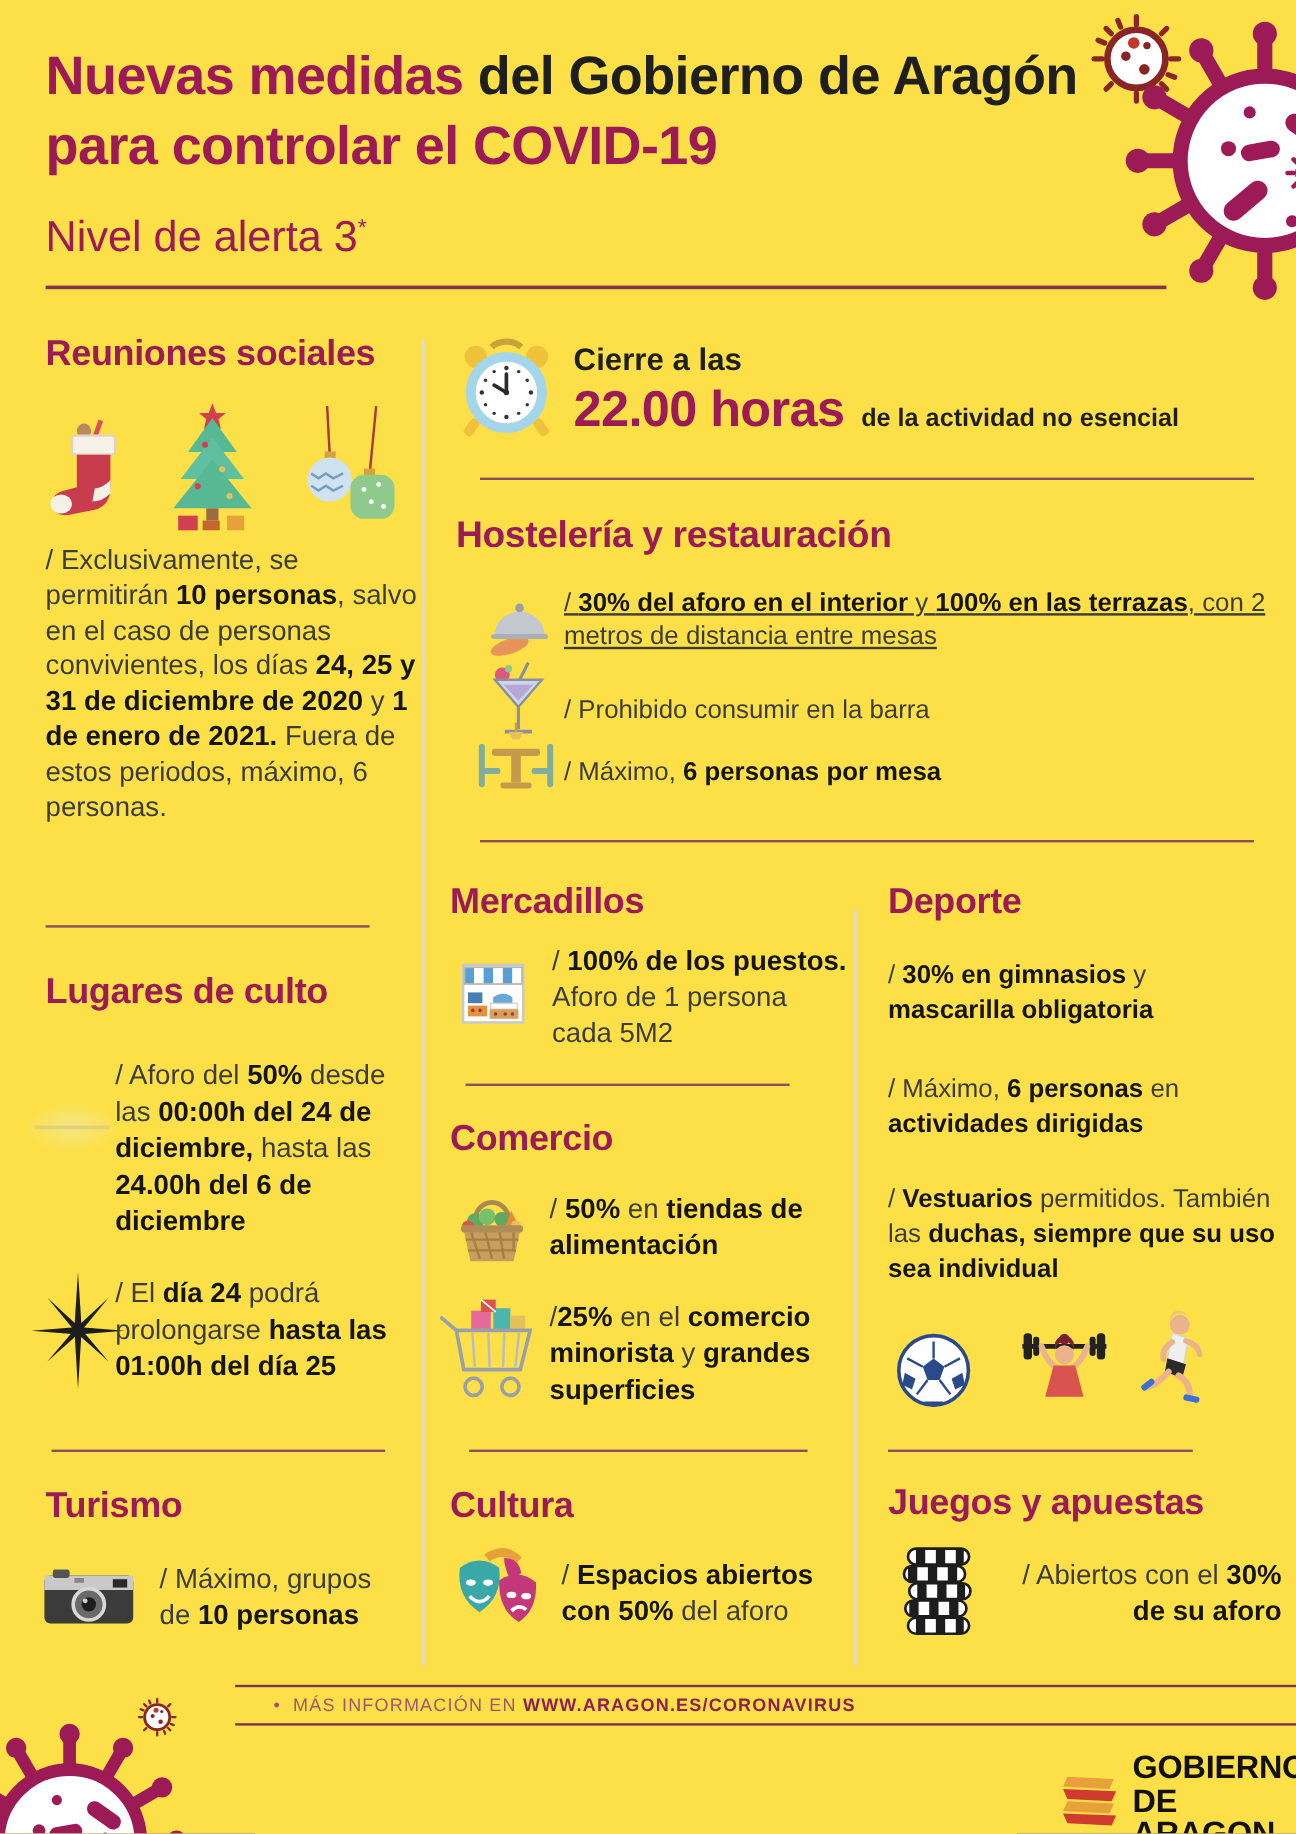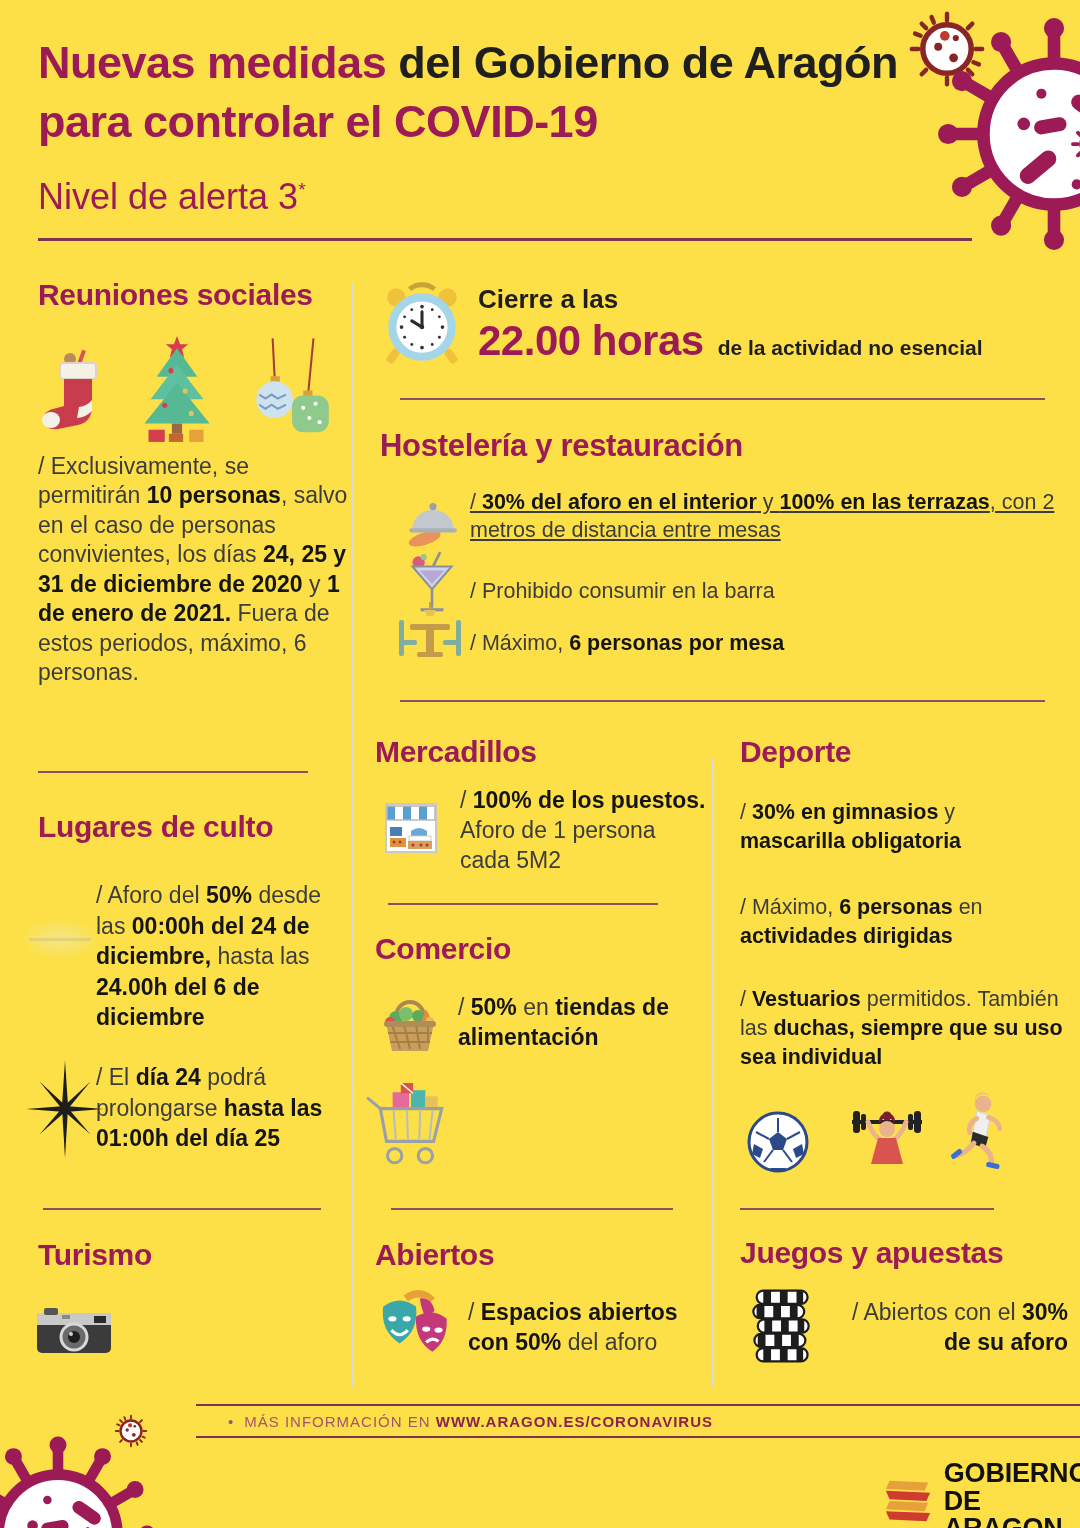--- a/index.html
+++ b/index.html
@@ -323,20 +323,21 @@
     <g stroke="#b8bdc4" stroke-width="2">
       <line x1="27" y1="28" x2="29" y2="56"></line>
         <line x1="40" y1="28" x2="41" y2="56"></line>
       <line x1="53" y1="28" x2="52" y2="56"></line>
         <line x1="65" y1="28" x2="62" y2="56"></line>
     </g>
     <line x1="2" y1="16" x2="14" y2="26" stroke="#9aa0a8" stroke-width="3" stroke-linecap="round"></line>
     <circle cx="28" cy="72" r="7" fill="none" stroke="#9aa0a8" stroke-width="3"></circle>
     <circle cx="58" cy="72" r="7" fill="none" stroke="#9aa0a8" stroke-width="3"></circle>
   </svg>
+  <div class="abs body-text" style="left:458px;top:1082px;width:262px;line-height:1.32;"><span>/</span><span class="b">25%</span><span> en el </span><span class="b">comercio minorista</span><span> y </span><span class="b">grandes superficies</span></div>
 
   <div class="abs heading sec-h" style="left:740px;top:735px">Deporte</div>
   <div class="abs body-text body-sm" style="left:740px;top:798px;width:322px;line-height:1.35;"><span>/ </span><span class="b">30% en gimnasios</span><span> y </span><span class="b">mascarilla obligatoria</span></div>
   <div class="abs body-text body-sm" style="left:740px;top:893px;width:322px;line-height:1.35;"><span>/ Máximo, </span><span class="b">6 personas</span><span> en </span><span class="b">actividades dirigidas</span></div>
   <div class="abs body-text body-sm" style="left:740px;top:985px;width:326px;line-height:1.35;"><span>/ </span><span class="b">Vestuarios</span><span> permitidos. También las </span><span class="b">duchas, siempre que su uso sea individual</span></div>
 
   <svg class="abs" style="left:746px;top:1110px" width="64" height="64" viewBox="0 0 64 64">
     <circle cx="32" cy="32" r="29" fill="#fff" stroke="#2b4a8a" stroke-width="3"></circle>
     <polygon points="32,22 41,29 37,40 27,40 23,29" fill="#2b4a8a"></polygon>
     <g stroke="#2b4a8a" stroke-width="2">
@@ -386,22 +387,23 @@
   <svg class="abs" style="left:36px;top:1302px" width="76" height="58" viewBox="0 0 76 56">
     <rect x="1" y="10" width="74" height="40" rx="5" fill="#3b3b3b"></rect>
     <rect x="1" y="10" width="74" height="12" fill="#c9c9c9"></rect>
     <rect x="8" y="5" width="14" height="7" rx="2" fill="#555"></rect>
     <rect x="26" y="12" width="8" height="4" fill="#888"></rect>
     <circle cx="38" cy="34" r="13" fill="#6a6a6a" stroke="#d8d8d8" stroke-width="3"></circle>
     <circle cx="38" cy="34" r="6" fill="#1d1d1d"></circle>
     <circle cx="35" cy="31" r="2" fill="#fff" opacity=".8"></circle>
     <rect x="58" y="13" width="12" height="7" fill="#2b2b2b"></rect>
   </svg>
-
-  <div class="abs heading sec-h" style="left:375px;top:1238px">Abiertos</div>
+  <div class="abs body-text" style="left:133px;top:1300px;width:205px;line-height:1.32;"><span>/ Máximo, grupos de </span><span class="b">10 personas</span></div>
+
+  <div class="abs heading sec-h" style="left:375px;top:1238px">Cultura</div>
   <svg class="abs" style="left:375px;top:1288px" width="84" height="74" viewBox="0 0 82 72">
     <path d="M30 10 q14 -10 26 2" stroke="#e8a13a" stroke-width="7" fill="none"></path>
     <path d="M44 10 q12 0 14 12 l-8 8 q-6 -12 -6 -20 z" fill="#c2387a"></path>
     <path d="M8 18 q16 -12 32 0 q3 24 -16 36 q-19 -12 -16 -36 z" fill="#3aa8a8"></path>
     <ellipse cx="17" cy="30" rx="4" ry="2.5" fill="#fff"></ellipse>
       <ellipse cx="31" cy="30" rx="4" ry="2.5" fill="#fff"></ellipse>
     <path d="M16 41 q8 9 16 0" stroke="#fff" stroke-width="3" fill="none"></path>
     <path d="M40 28 q16 -10 30 2 q1 22 -14 32 q-17 -10 -16 -34 z" fill="#c2387a"></path>
     <ellipse cx="50" cy="40" rx="4" ry="2.5" fill="#fff"></ellipse>
       <ellipse cx="62" cy="41" rx="4" ry="2.5" fill="#fff"></ellipse>

